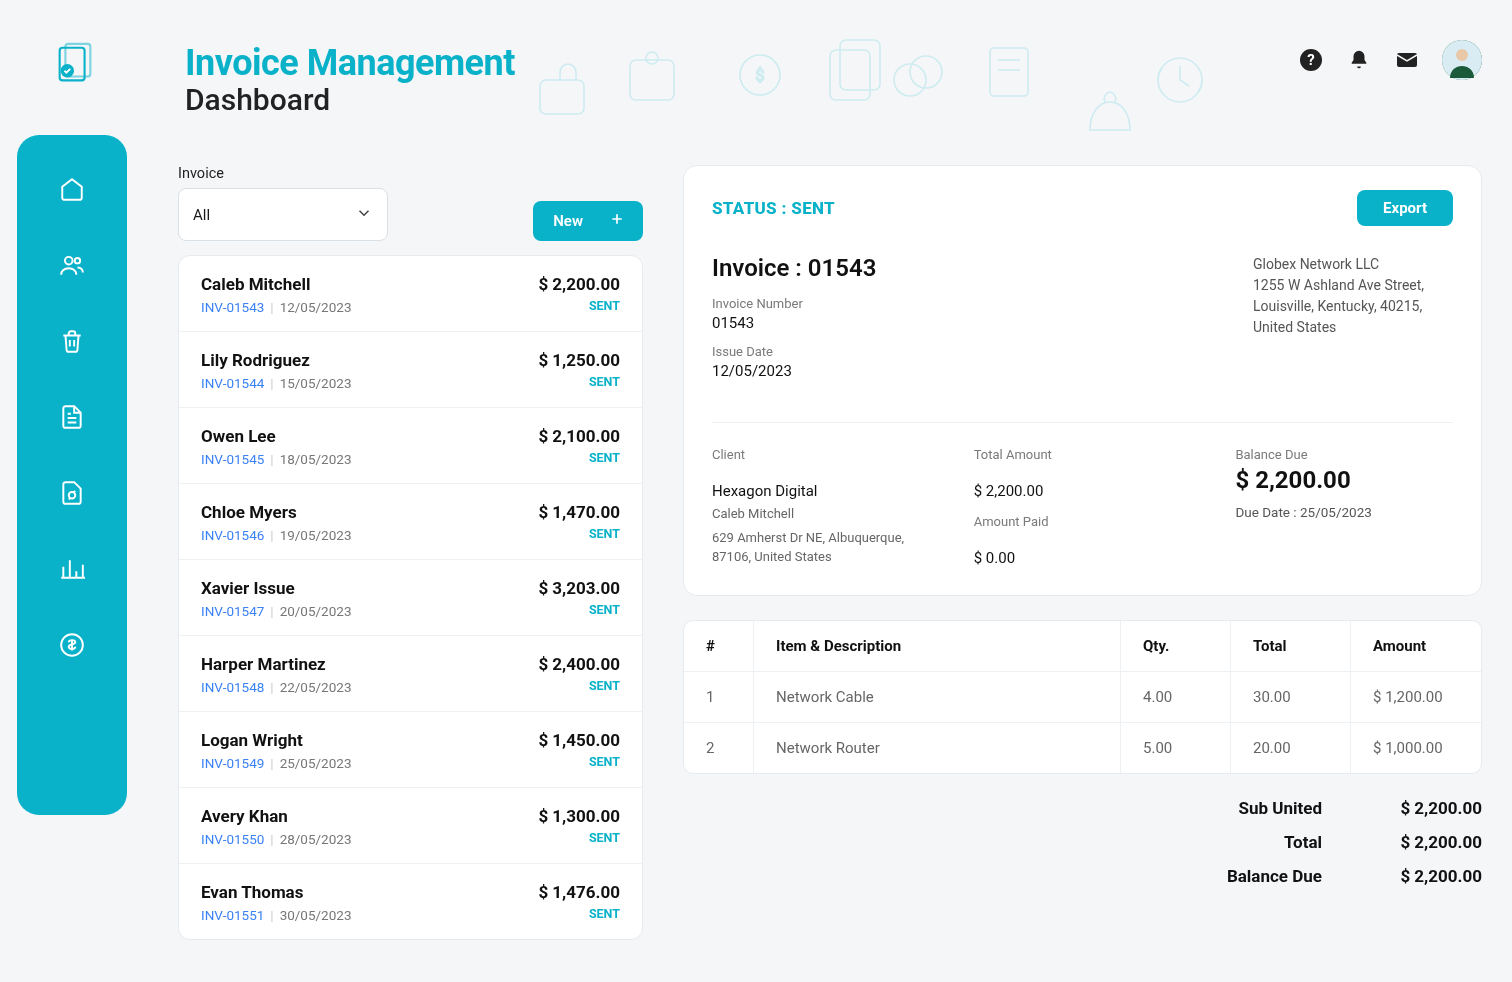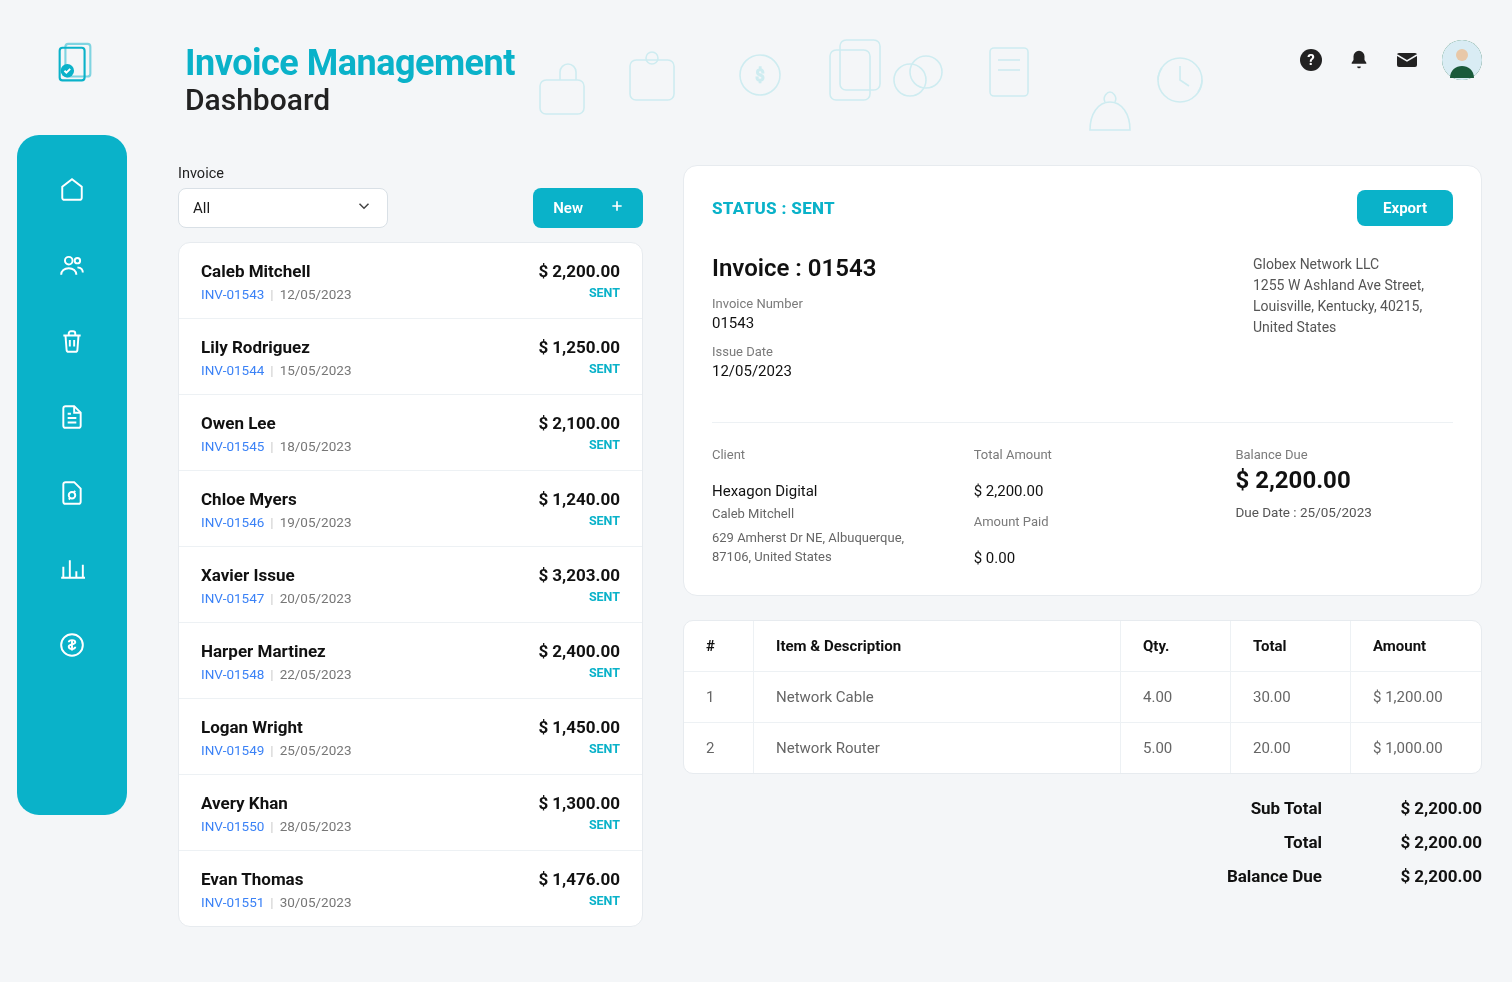--- a/index.html
+++ b/index.html
@@ -121,21 +121,21 @@
   align-items: flex-end;
   margin-bottom: 14px;
 }
 .filter-label {
   font-size: 14.5px;
   color: #222;
   margin-bottom: 6px;
 }
 .filter-select {
   width: 210px;
-  height: 40px;
+  height: 53px;
   border: 1px solid #d9e0e6;
   background: #fff;
   border-radius: 8px;
   padding: 0 14px;
   display: flex;
   align-items: center;
   justify-content: space-between;
   font-size: 15px;
   cursor: pointer;
 }
@@ -446,21 +446,21 @@
             <div class="inv-amount">$ 2,100.00</div>
             <div class="inv-status">SENT</div>
           </div>
         </div>
         <div class="invoice-row">
           <div class="inv-left">
             <div class="inv-name">Chloe Myers</div>
             <div class="inv-meta"><span class="inv-id">INV-01546</span><span class="inv-sep">|</span><span>19/05/2023</span></div>
           </div>
           <div class="inv-right">
-            <div class="inv-amount">$ 1,240.00</div>
+            <div class="inv-amount">$ 1,470.00</div>
             <div class="inv-status">SENT</div>
           </div>
         </div>
         <div class="invoice-row">
           <div class="inv-left">
             <div class="inv-name">Xavier Issue</div>
             <div class="inv-meta"><span class="inv-id">INV-01547</span><span class="inv-sep">|</span><span>20/05/2023</span></div>
           </div>
           <div class="inv-right">
             <div class="inv-amount">$ 3,203.00</div>
@@ -573,21 +573,21 @@
             <td>Network Router</td>
             <td class="col-qty">5.00</td>
             <td class="col-rate">20.00</td>
             <td class="col-amt">$ 1,000.00</td>
           </tr>
         </tbody>
     </table>
 
     <div class="totals">
       <div class="totals-row">
-        <div class="totals-label">Sub Total</div>
+        <div class="totals-label">Sub United</div>
         <div class="totals-val">$ 2,200.00</div>
       </div>
       <div class="totals-row">
         <div class="totals-label">Total</div>
         <div class="totals-val">$ 2,200.00</div>
       </div>
       <div class="totals-row">
         <div class="totals-label">Balance Due</div>
         <div class="totals-val">$ 2,200.00</div>
       </div>

